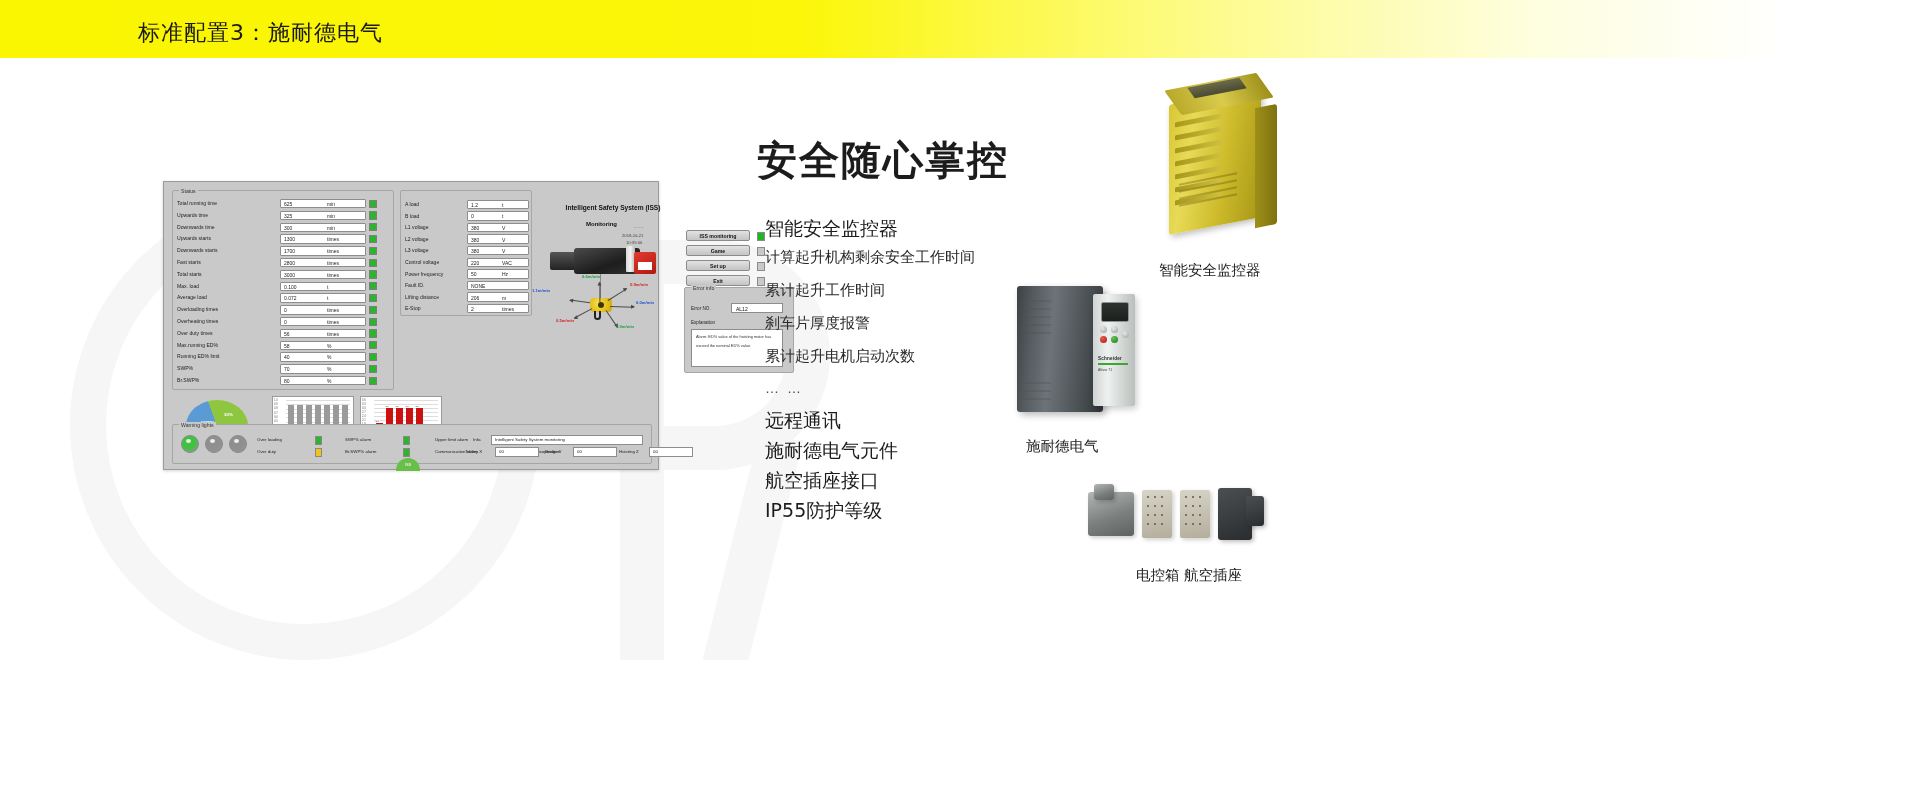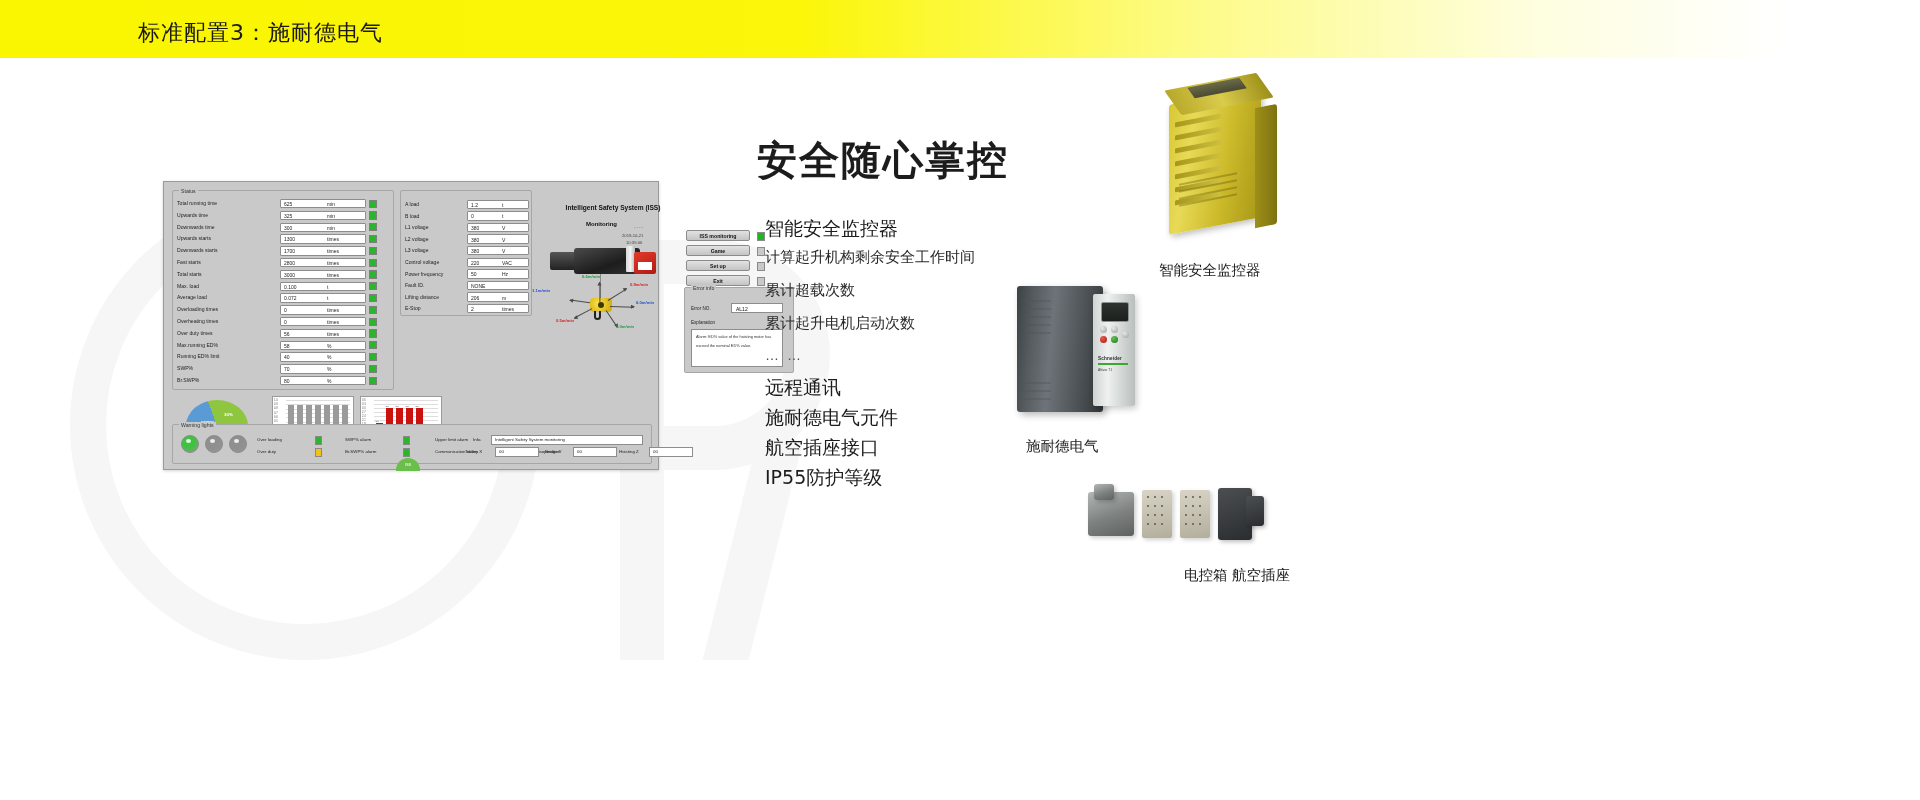--- a/index.html
+++ b/index.html
@@ -325,21 +325,21 @@
     border-radius:3px; box-shadow:2px 2px 4px rgba(0,0,0,0.25);
   }
 
   .caption {
     position:absolute; font-size:14.5px; color:#1c1c1c;
     font-family:"DejaVu Sans","Liberation Sans",sans-serif;
     white-space:nowrap;
   }
   #cap-relay { left:1159px; top:261px; }
   #cap-vfd { left:1026px; top:437px; }
-  #cap-conn { left:1136px; top:566px;margin-left:48px; }
+  #cap-conn { left:1136px; top:566px; }
 </style>
 </head>
 <body>
 
 <div id="header-banner">
   <div id="header-title">标准配置3：施耐德电气</div>
 </div>
 
 <div id="watermark">
   <div class="wm-o" id="wm-o1"></div>
@@ -749,21 +749,22 @@
       </div>
   </div>
   <div id="hmi-dot">ISS</div>
 </div>
 
 <div id="copy-block">
   <h1 id="headline">安全随心掌控</h1>
   <div id="feature-list">
       <div class="feat-major">智能安全监控器</div>
       <div class="feat-minor">计算起升机构剩余安全工作时间</div>
-      <div class="feat-minor">累计超载次数</div>
+      <div class="feat-minor">累计起升工作时间</div>
+      <div class="feat-minor">刹车片厚度报警</div>
       <div class="feat-minor">累计起升电机启动次数</div>
       <div class="feat-dots">… …</div>
       <div class="feat-block">远程通讯</div>
       <div class="feat-block">施耐德电气元件</div>
       <div class="feat-block">航空插座接口</div>
       <div class="feat-block">IP55防护等级</div>
     </div>
 </div>
 
 <div id="relay-wrap">

